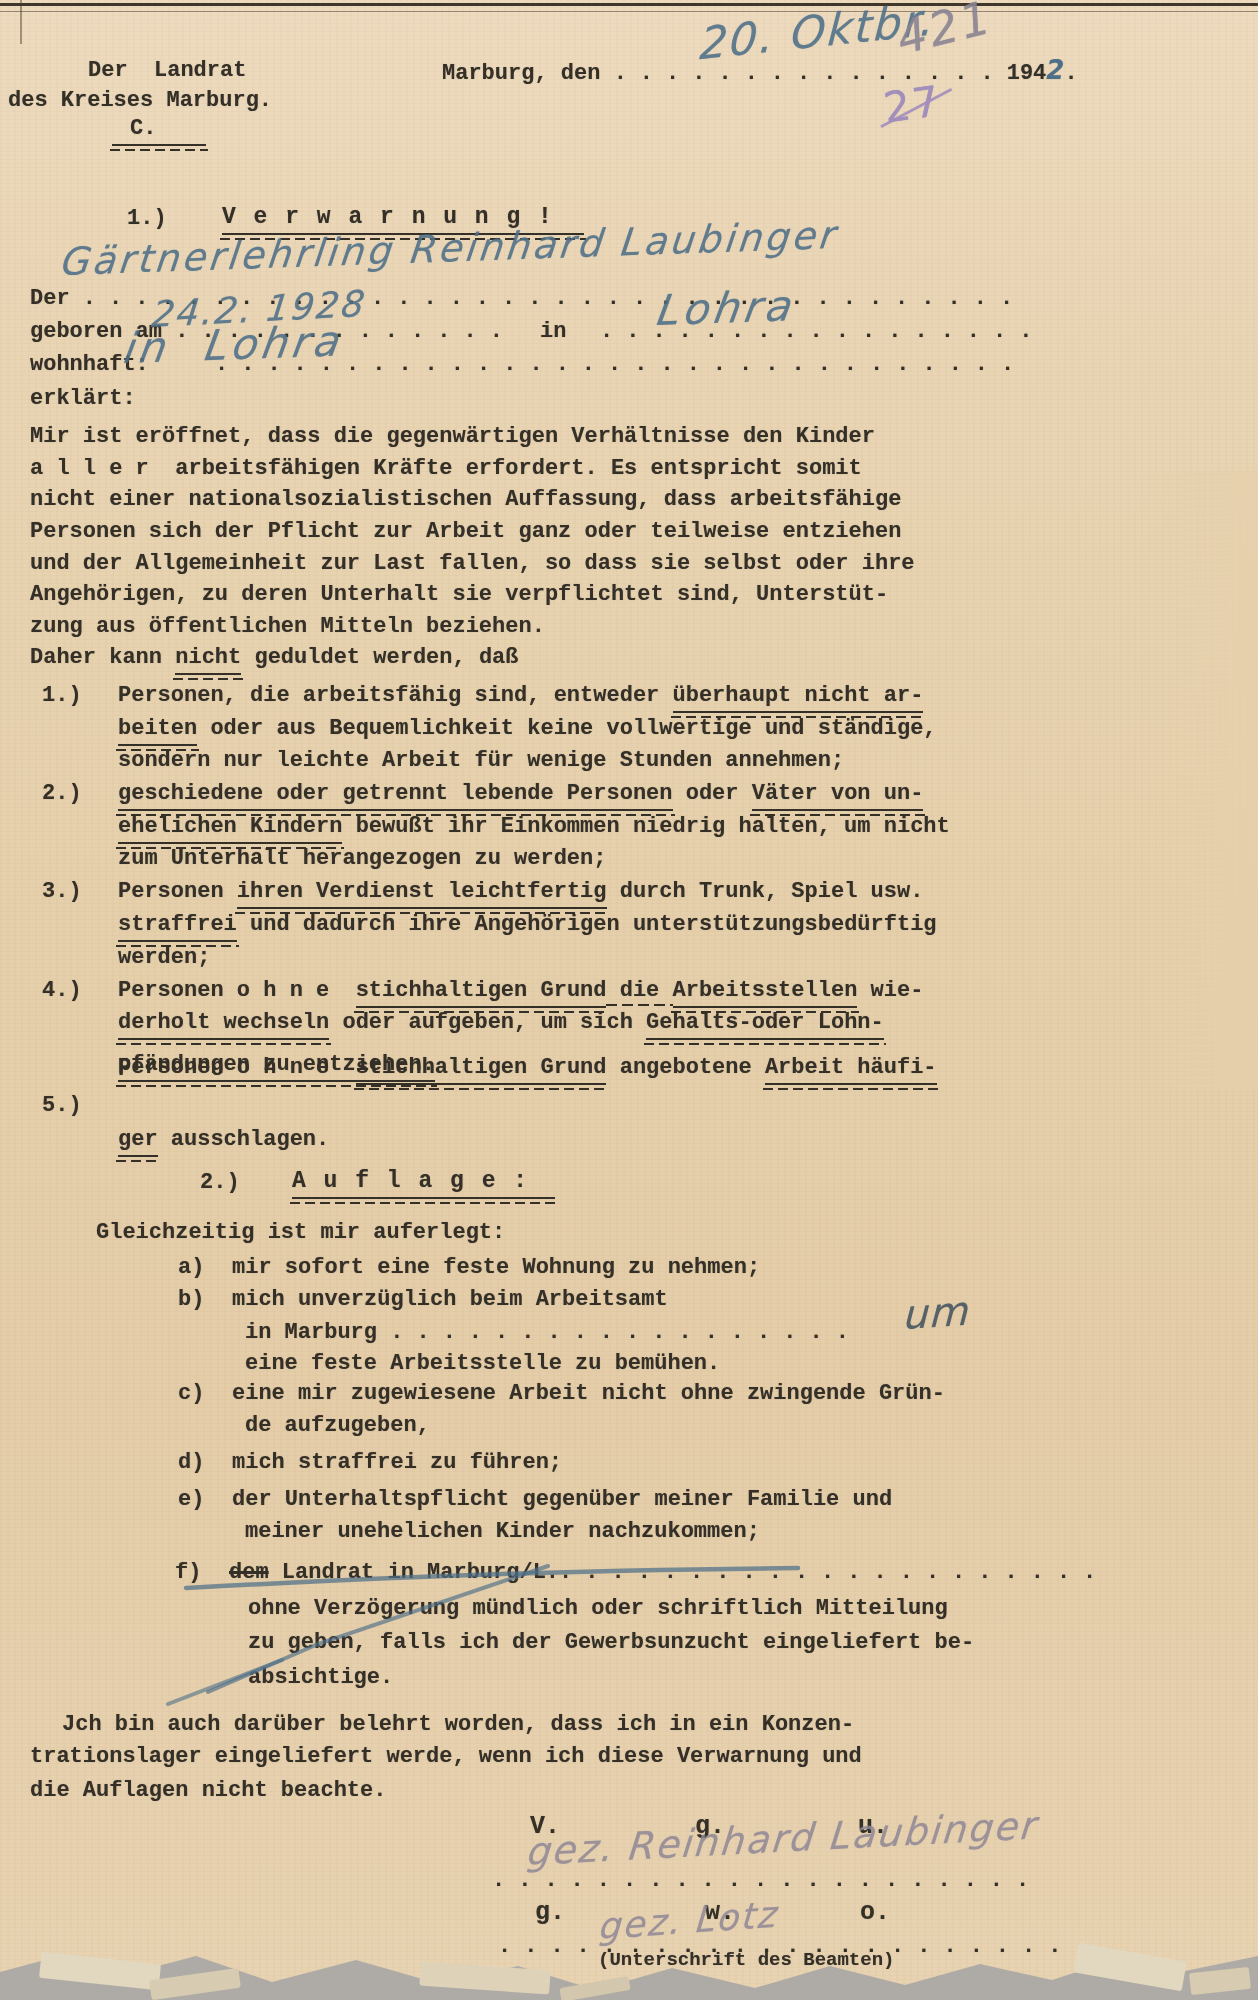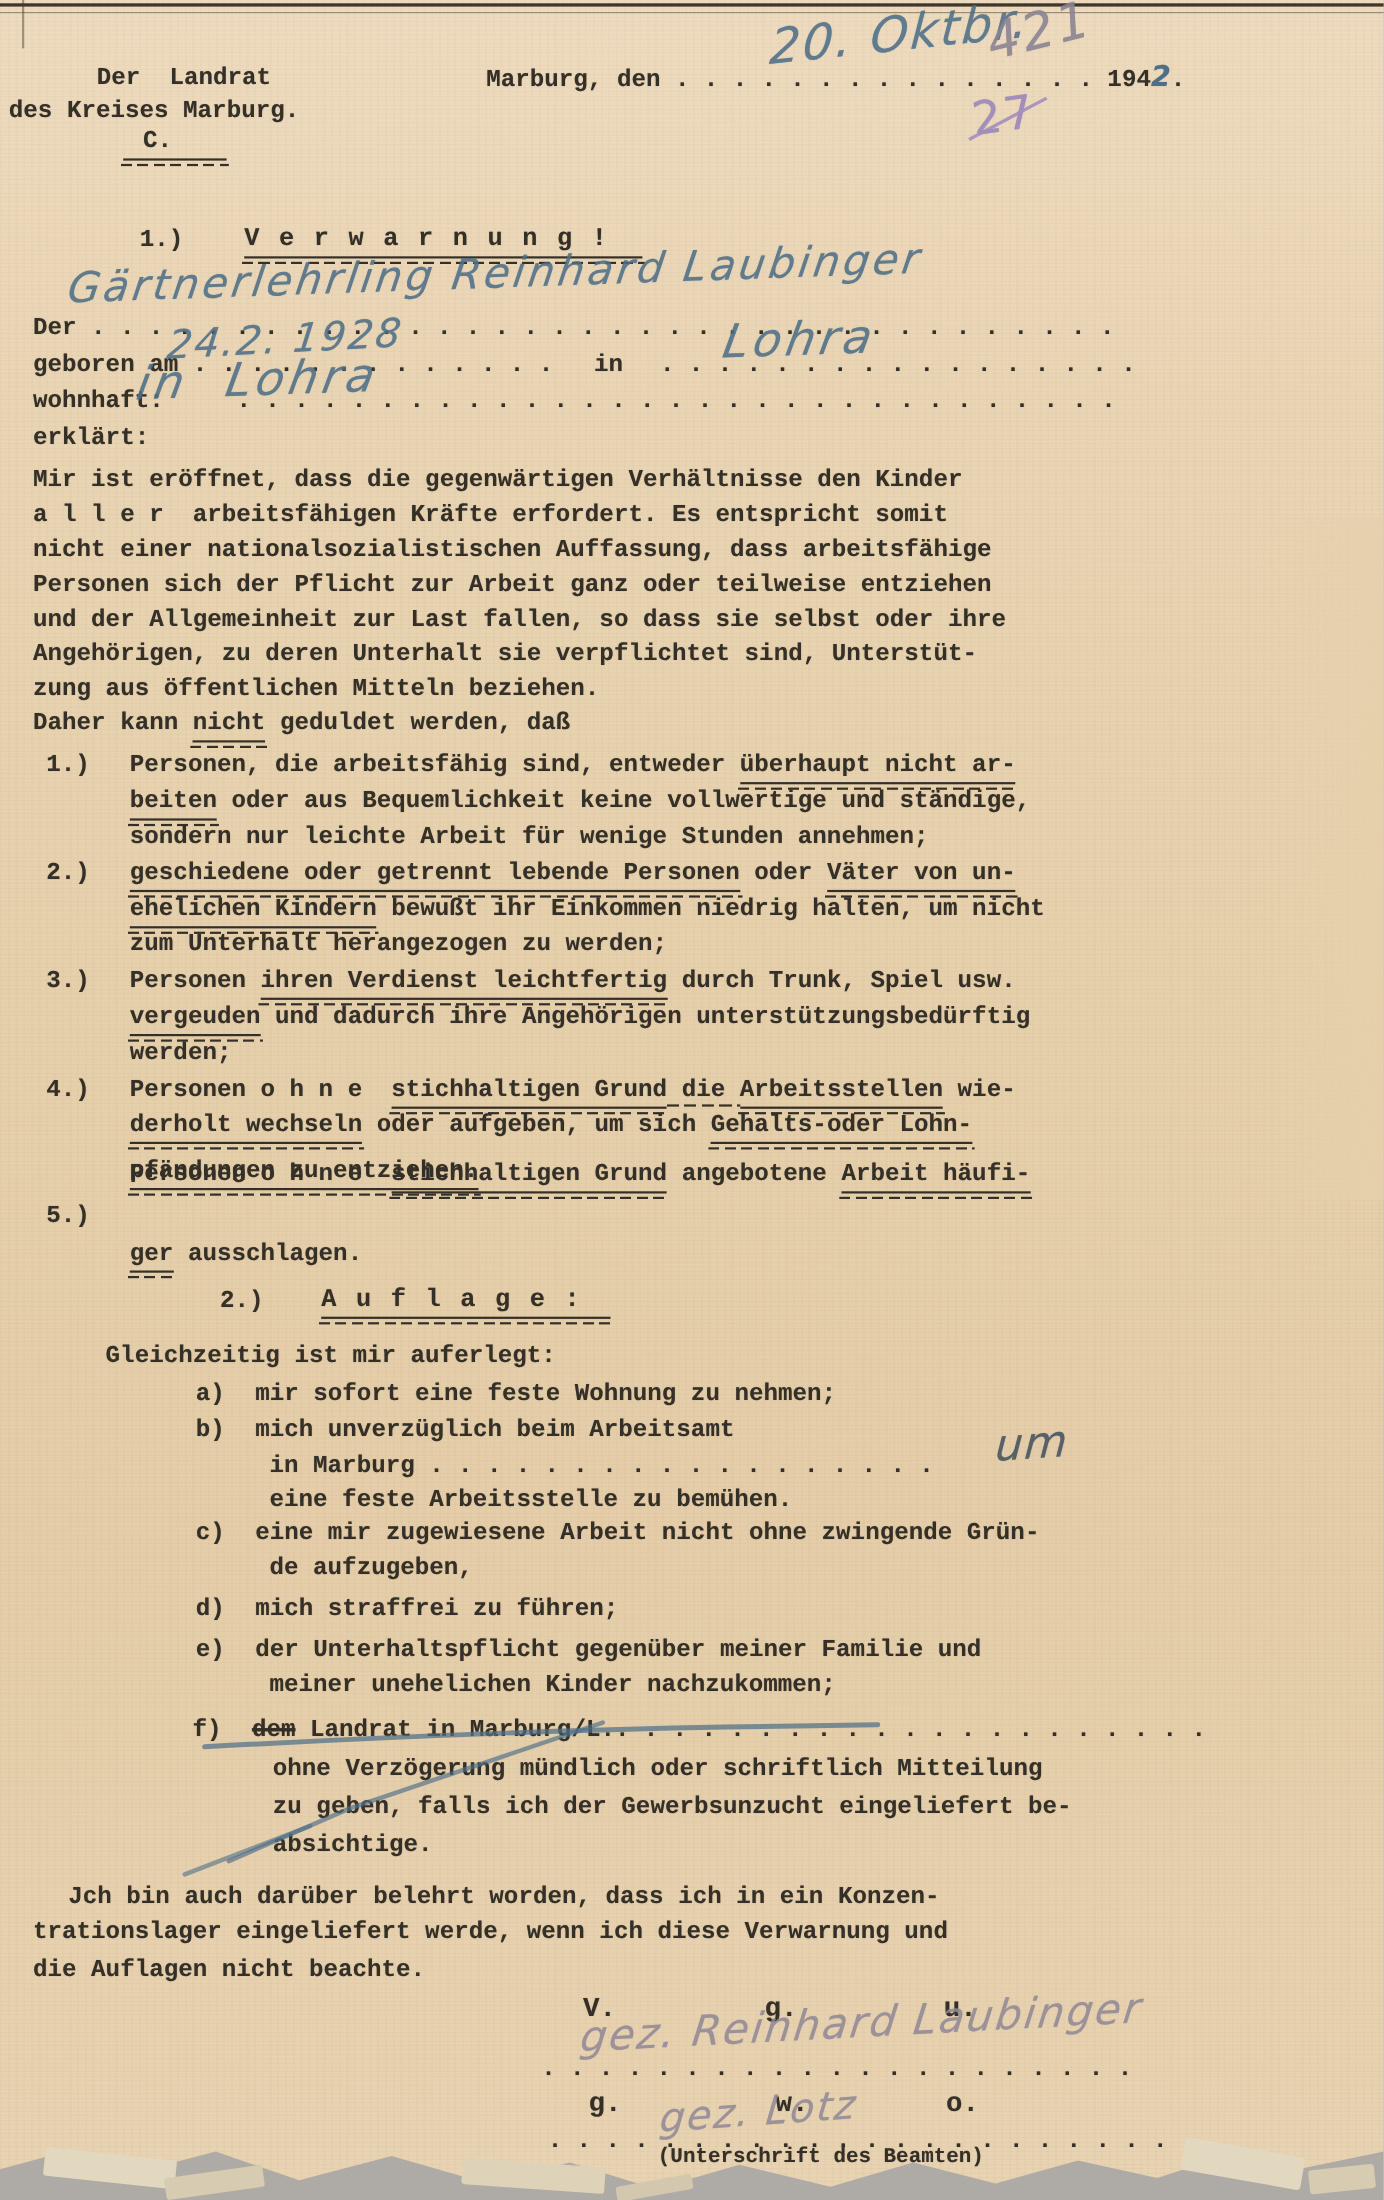--- a/index.html
+++ b/index.html
@@ -113,21 +113,21 @@
 <div class="t" style="left:118px;top:716px"><span class="ud2">beiten</span><span> oder aus Bequemlichkeit keine vollwertige und ständige,</span></div>
 <div class="t" style="left:118px;top:748px">sondern nur leichte Arbeit für wenige Stunden annehmen;</div>
 
 <div class="t" style="left:42px;top:781px">2.)</div>
 <div class="t" style="left:118px;top:781px"><span class="ud2">geschiedene oder getrennt lebende Personen</span><span> oder </span><span class="ud2">Väter von un-</span></div>
 <div class="t" style="left:118px;top:814px"><span class="ud2">ehelichen Kindern</span><span> bewußt ihr Einkommen niedrig halten, um nicht</span></div>
 <div class="t" style="left:118px;top:846px">zum Unterhalt herangezogen zu werden;</div>
 
 <div class="t" style="left:42px;top:879px">3.)</div>
 <div class="t" style="left:118px;top:879px"><span>Personen </span><span class="ud2">ihren Verdienst leichtfertig</span><span> durch Trunk, Spiel usw.</span></div>
-<div class="t" style="left:118px;top:912px"><span class="ud2">vergeuden</span><span> und dadurch ihre Angehörigen unterstützungsbedürftig</span></div>
+<div class="t" style="left:118px;top:912px"><span class="ud2">straffrei</span><span> und dadurch ihre Angehörigen unterstützungsbedürftig</span></div>
 <div class="t" style="left:118px;top:945px">werden;</div>
 
 <div class="t" style="left:42px;top:978px">4.)</div>
 <div class="t" style="left:118px;top:978px"><span>Personen o h n e  </span><span class="ud2">stichhaltigen Grund</span><span class="ud"> die </span><span class="ud2">Arbeitsstellen</span><span> wie-</span></div>
 <div class="t" style="left:118px;top:1010px"><span class="ud2">derholt wechseln</span><span> oder aufgeben, um sich </span><span class="ud2">Gehalts-oder Lohn-</span></div>
 <div class="t" style="left:118px;top:1052px"><span class="ud2">pfändungen zu entziehen.</span></div>
 
 <div class="t" style="left:42px;top:1093px">5.)</div>
 <div class="t" style="left:118px;top:1055px"><span>Personen o h n e  </span><span class="ud2">stichhaltigen Grund</span><span> angebotene </span><span class="ud2">Arbeit häufi-</span></div>
 <div class="t" style="left:118px;top:1127px"><span class="ud2">ger</span><span> ausschlagen.</span></div>

